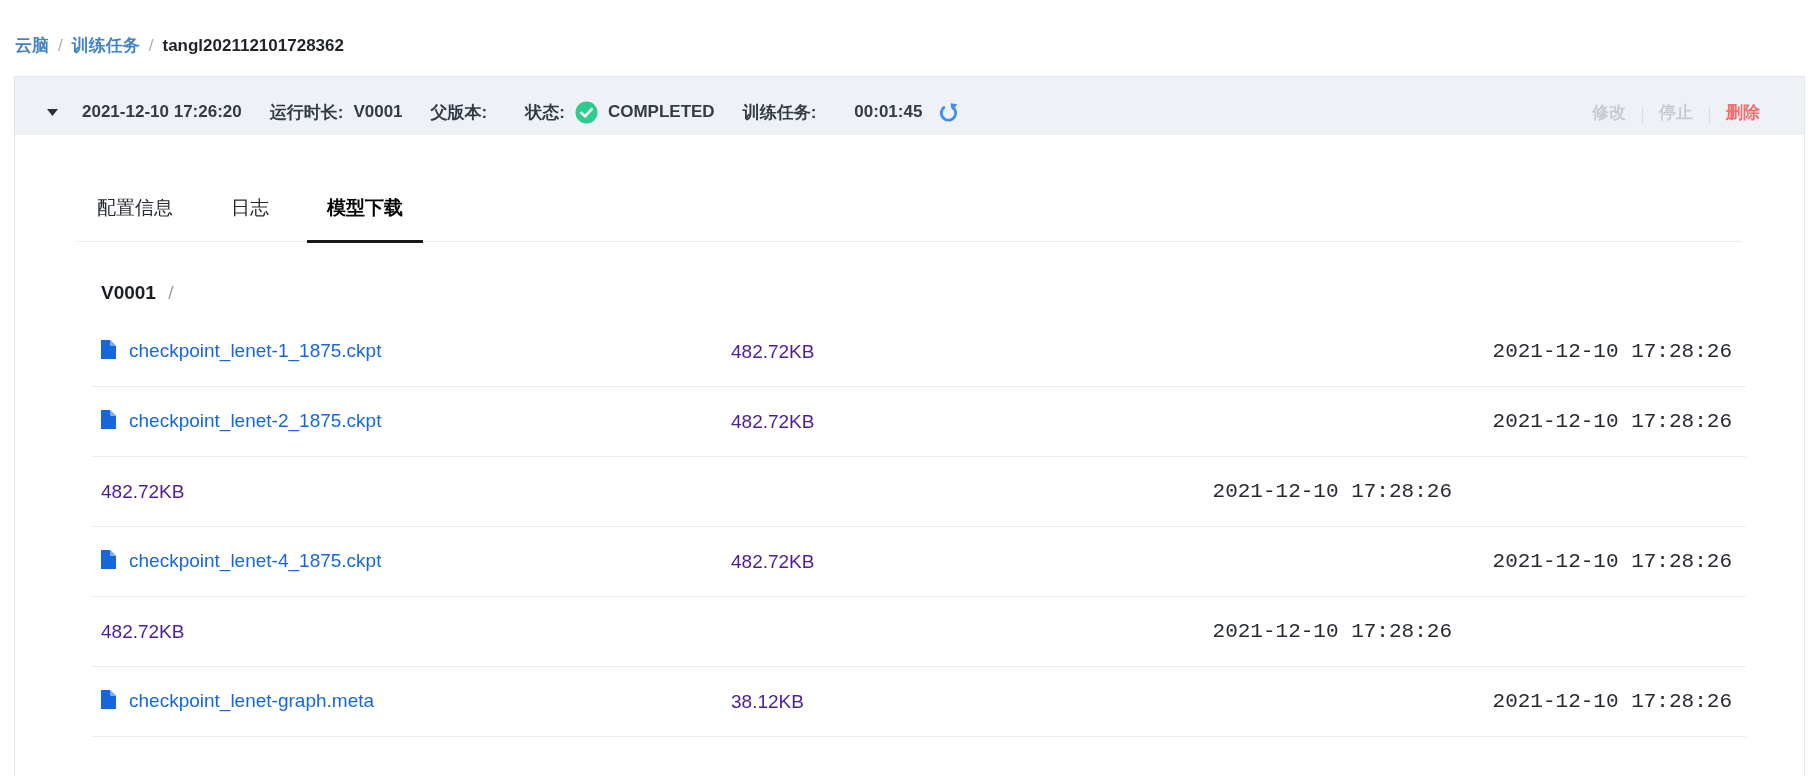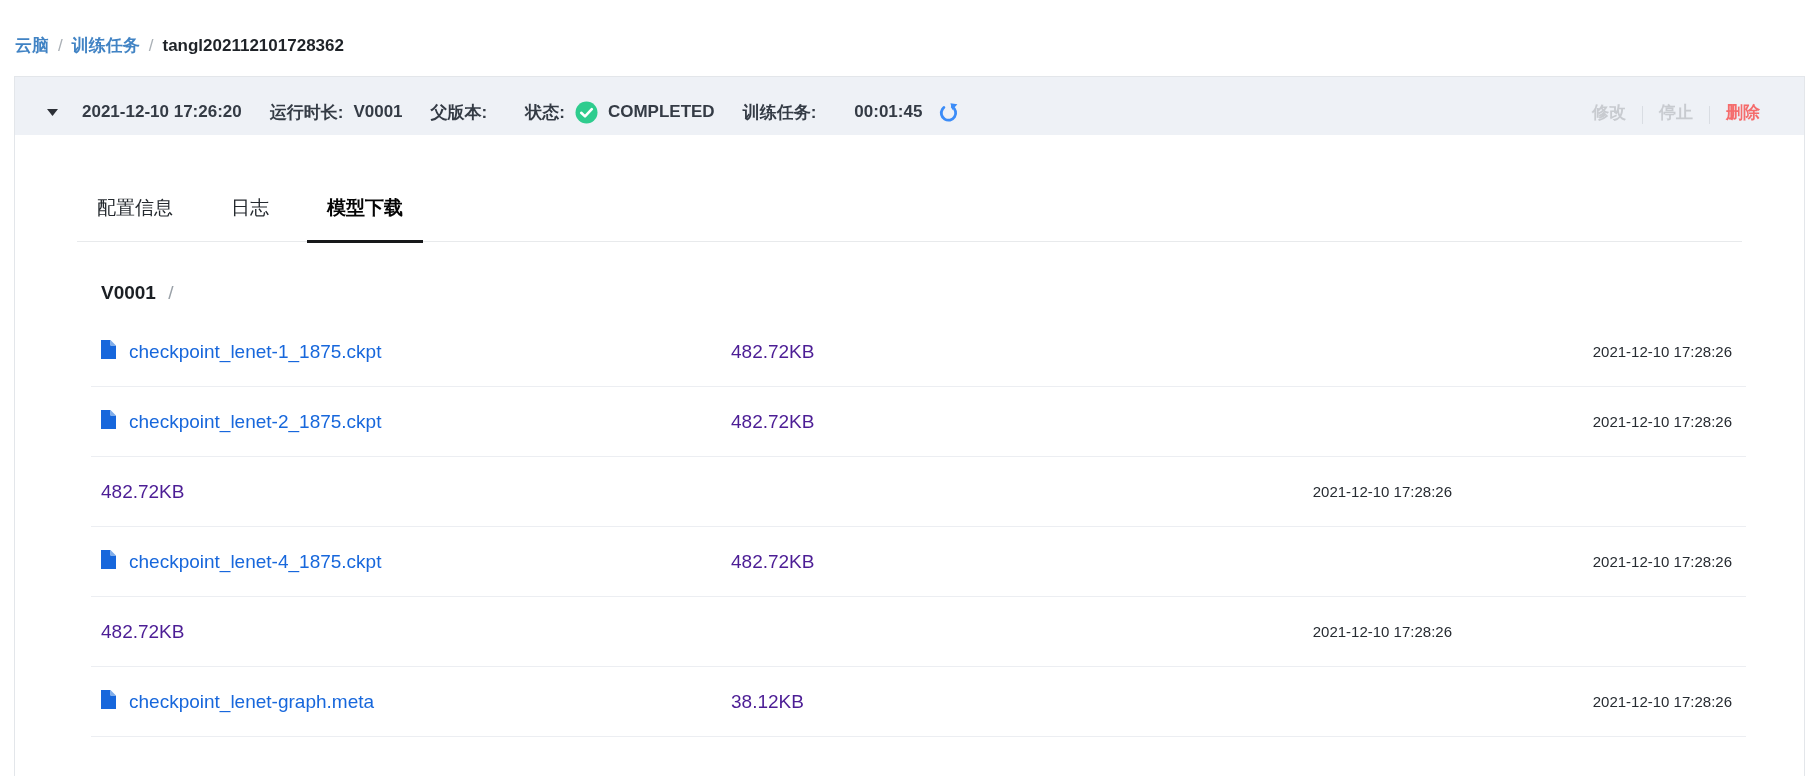--- a/index.html
+++ b/index.html
@@ -44,25 +44,25 @@
 
   
   .path-row { margin: 40px 0 0 86px; font-size: 19px; }
   .path-row .ver { font-weight: 700; color: #1b1f24; }
   .path-row .psep { color: #9aa1a8; margin-left: 7px; }
 
   
   .file-table { margin: 13px 0 0 76px; width: 1655px; }
   .file-row { display: grid; grid-template-columns: 630px 1fr 280px; align-items: center;
     height: 70px; border-bottom: 1px solid #eceef2; padding: 0 14px 0 10px; }
-  .file-name { display: flex; align-items: center; gap: 13px; min-width: 0; }
+  .file-name { display: flex; gap: 13px; min-width: 0; }
   .file-link { color: #1767dc; font-size: 19px; text-decoration: none; cursor: pointer;
     white-space: nowrap; }
   .fsize { font-size: 19px; color: #4c1d95; }
-  .fdate { font-size: 15px; color: #262b31; text-align: right; }
+  .fdate { font-size: 21px; color: #262b31; text-align: right; font-family: Liberation Mono, monospace; }
 </style>
 </head>
 <body>
 
 <nav class="breadcrumb">
   <a>云脑</a>
   <span class="sep">/</span>
   <a>训练任务</a>
   <span class="sep">/</span>
   <span class="current">tangl202112101728362</span>

